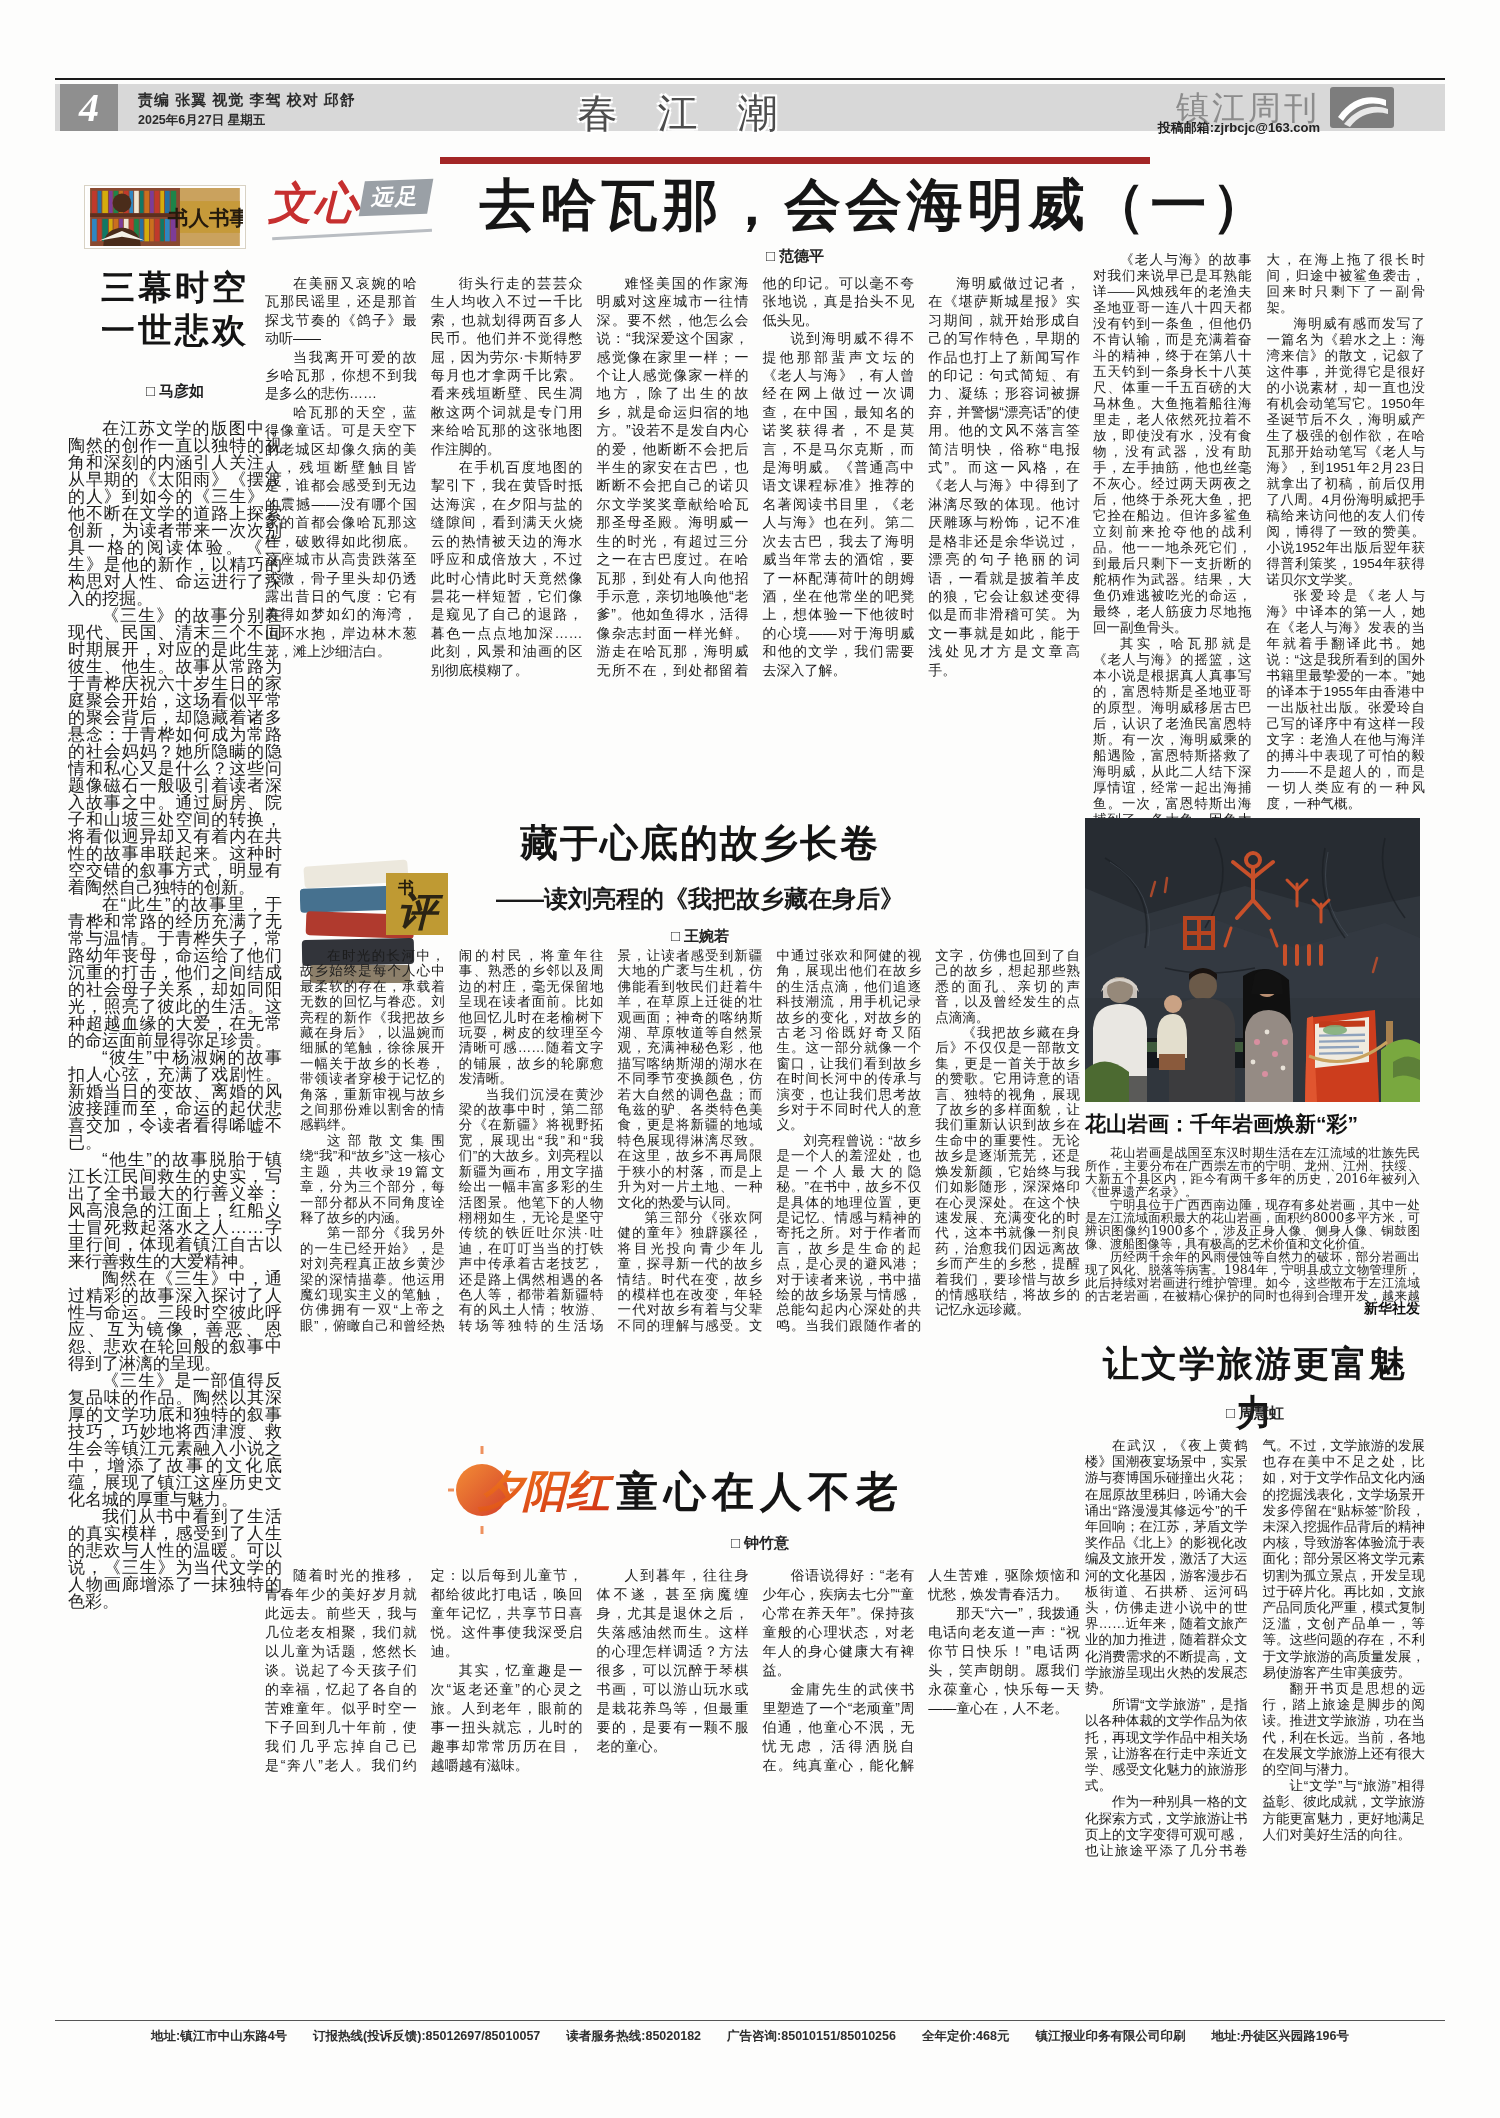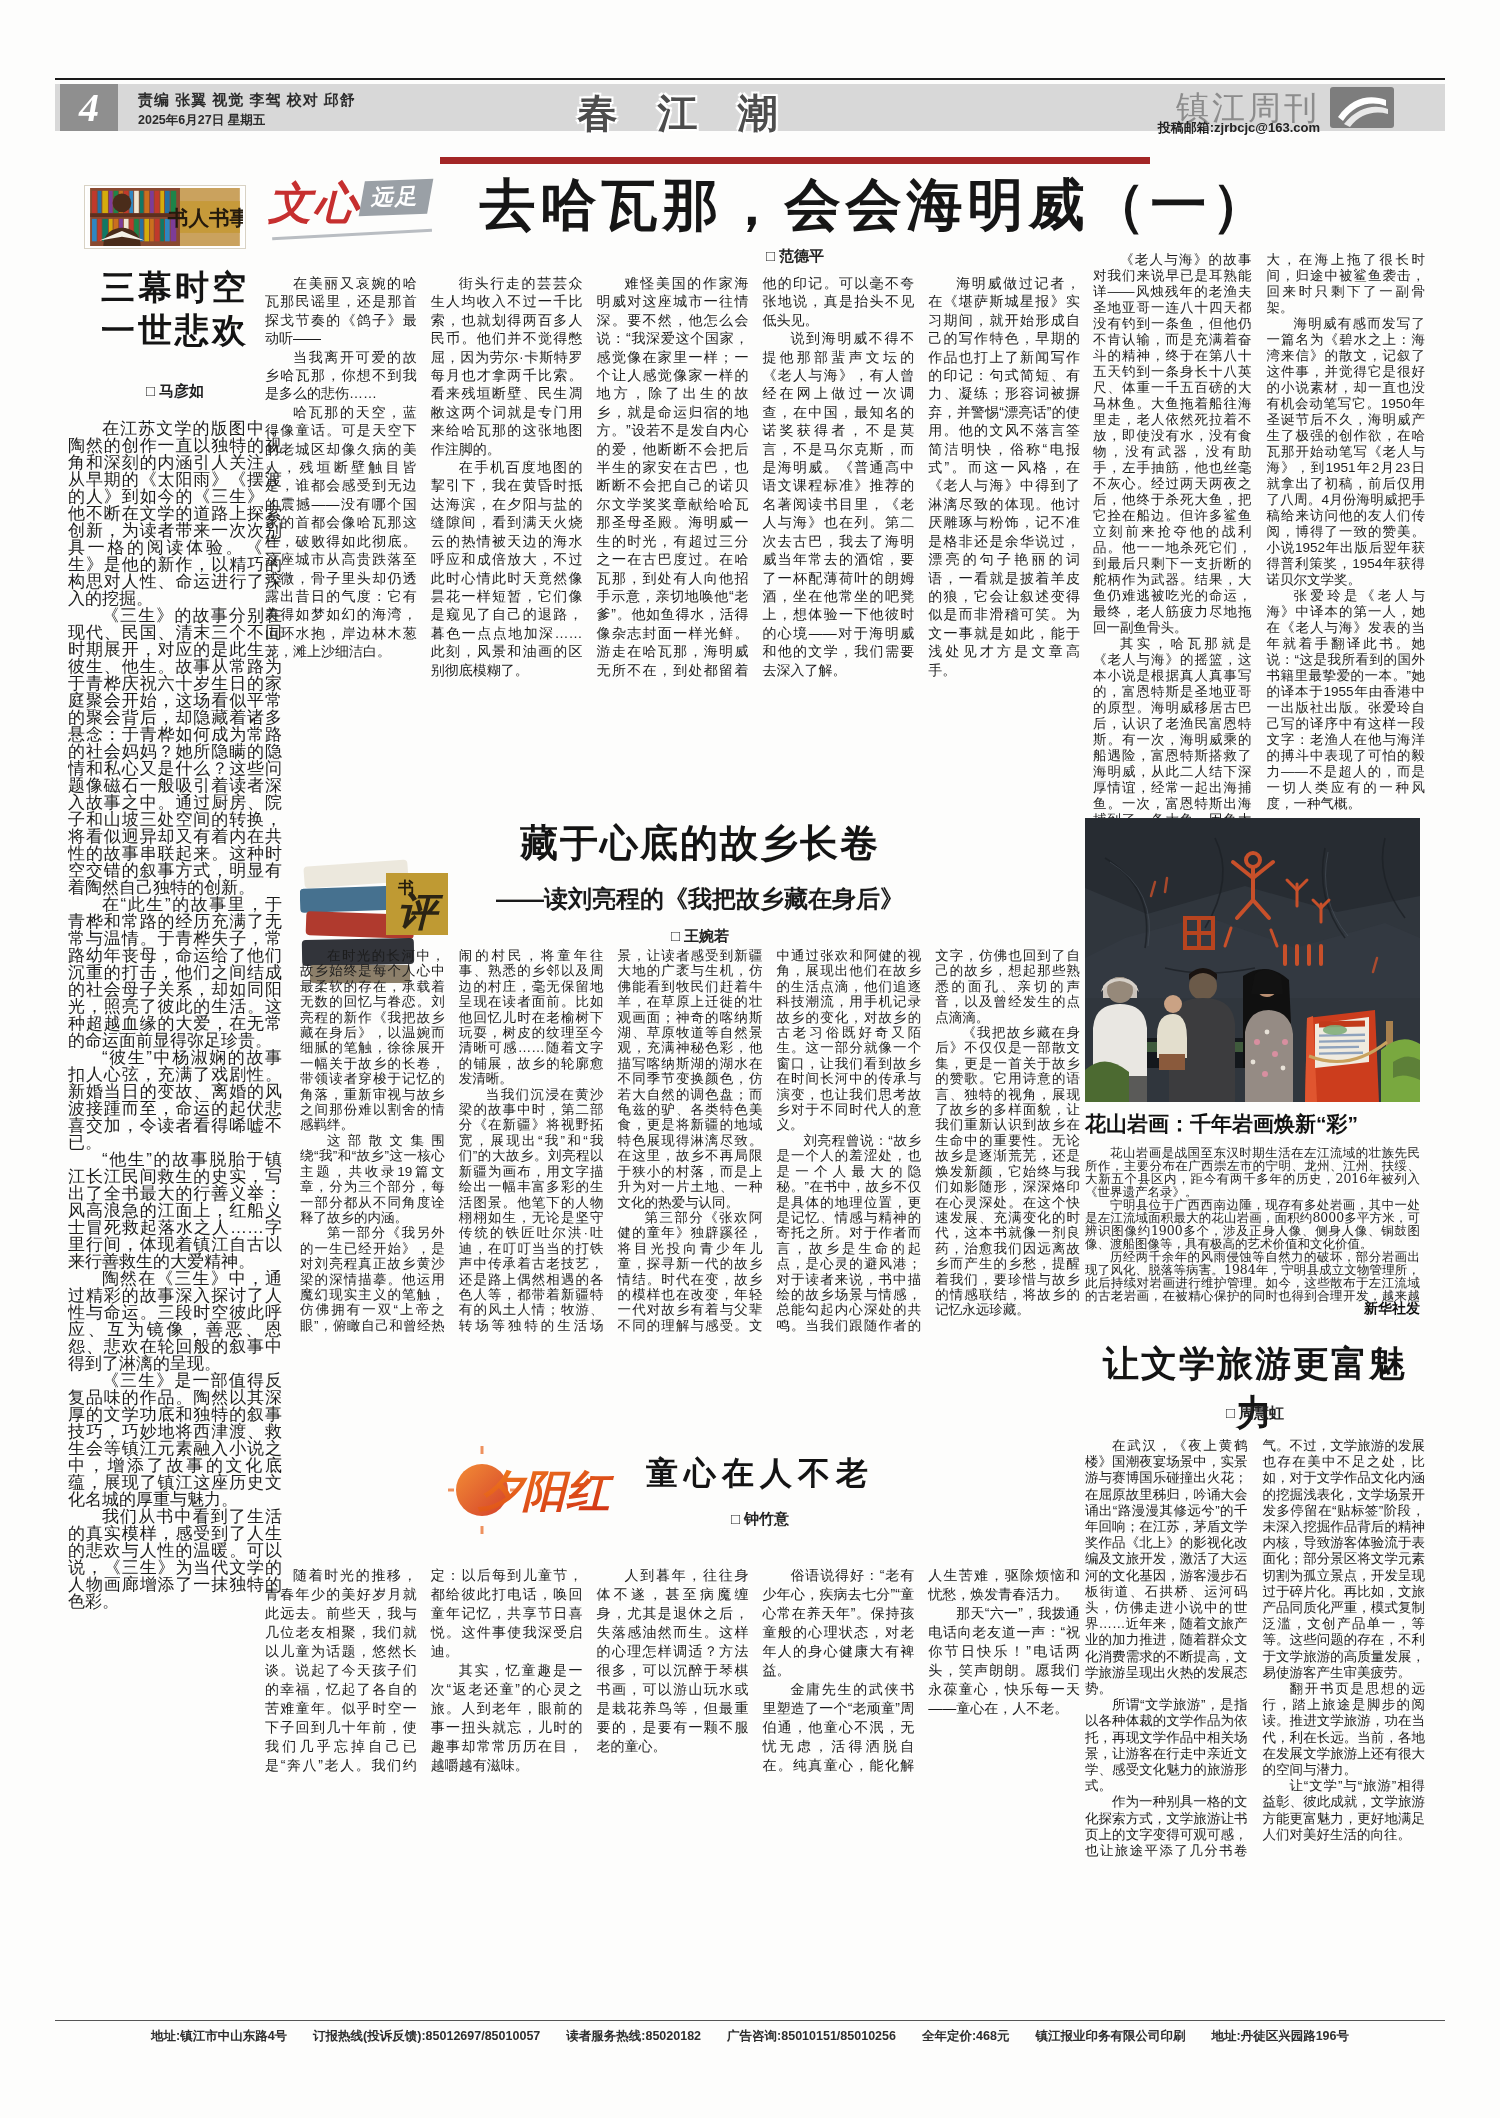--- a/index.html
+++ b/index.html
@@ -13,21 +13,21 @@
 
   
   .top-rule { left:55px; top:78px; width:1390px; height:2px; background:#1a1a1a; }
   .header-bar { left:55px; top:84px; width:1390px; height:47px; background:#d8d8d8; }
   .pagenum { left:60px; top:84px; width:58px; height:47px; background:#8f8f8f;
     color:#fff; font-size:40px; font-weight:bold; font-style:italic;
     display:flex; align-items:center; justify-content:center; font-family:"Liberation Serif", serif; }
   .editors { left:138px; top:91px; font-size:15px; font-weight:bold; color:#2b2b2b; letter-spacing:1px; }
   .date-line { left:138px; top:112px; font-size:12.5px; font-weight:bold; color:#2b2b2b; }
   .section-title { left:46.5%; top:86px; transform:translateX(-50%);
-    font-size:40px; font-weight:bold; color:#4d4d4d; letter-spacing:40px; white-space:nowrap;
+    font-size:40px; font-weight:normal; color:#4d4d4d; letter-spacing:40px; white-space:nowrap;
     text-shadow:-2px -2px 0 #fff, 2px -2px 0 #fff, -2px 2px 0 #fff, 2px 2px 0 #fff, 0 0 4px #fff; }
   .masthead-name { right:180px; top:86px; font-size:33px; color:#8c8c8c;
     font-family:"Liberation Serif", serif; letter-spacing:3px;text-align:center; }
   .masthead-logo { right:106px; top:87px; width:64px; height:41px; }
   .email { right:180px; top:119px; font-size:13px; font-weight:bold; color:#222; }
 
   
   .byline { font-size:15px; font-weight:bold; color:#222; text-align:center; }
   .jbody { text-align:justify; text-justify:inter-ideograph; word-break:break-all;
     color:#1c1c1c; overflow:hidden; }
@@ -63,21 +63,21 @@
   .br-titleblock { left:420px; top:818px; width:560px; text-align:center; }
   .br-title { font-size:38px; font-weight:bold; color:#141414; letter-spacing:2px; }
   .br-subtitle { margin-top:14px; font-size:24px; font-weight:bold; color:#1a1a1a; }
   .br-byline { margin-top:12px; }
   .br-body { left:300px; top:948px; width:780px; height:460px;
     column-count:5; column-gap:14px; font-size:13.5px; line-height:15.4px; }
 
   
   .ss-logo { left:448px; top:1444px; width:170px; height:96px; }
   .ss-titleblock { left:440px; top:1452px; width:640px; text-align:center; }
-  .ss-title { font-size:32px; font-weight:bold; color:#141414; letter-spacing:6px; }
+  .ss-title { font-size:42px; font-weight:bold; color:#141414; letter-spacing:6px;margin-top:12px; }
   .ss-byline { margin-top:14px; }
   .ss-body { left:265px; top:1566px; width:815px; height:464px;
     column-count:5; column-gap:14px; font-size:14px; line-height:19px; }
 
   
   .photo { left:1085px; top:818px; width:335px; height:284px; background:#2e343b; }
   .cap-title { left:1085px; top:1110px; width:340px; font-size:21px; font-weight:bold; color:#111; }
   .cap-body { left:1085px; top:1146px; width:335px; height:156px;
     font-family:"DejaVu Serif", serif; font-size:12.5px; line-height:13px; color:#222; }
   .cap-credit { left:1085px; top:1300px; width:335px; text-align:right;

